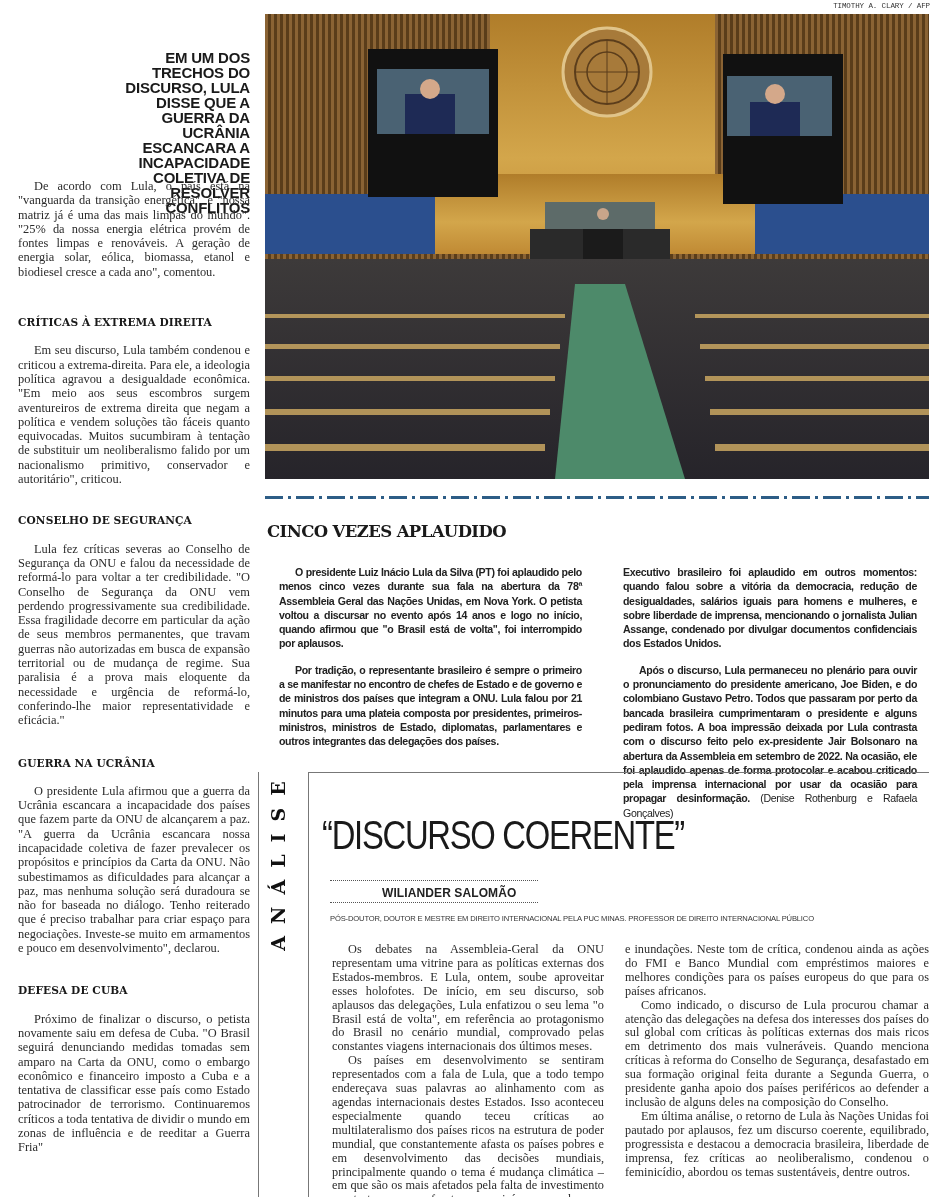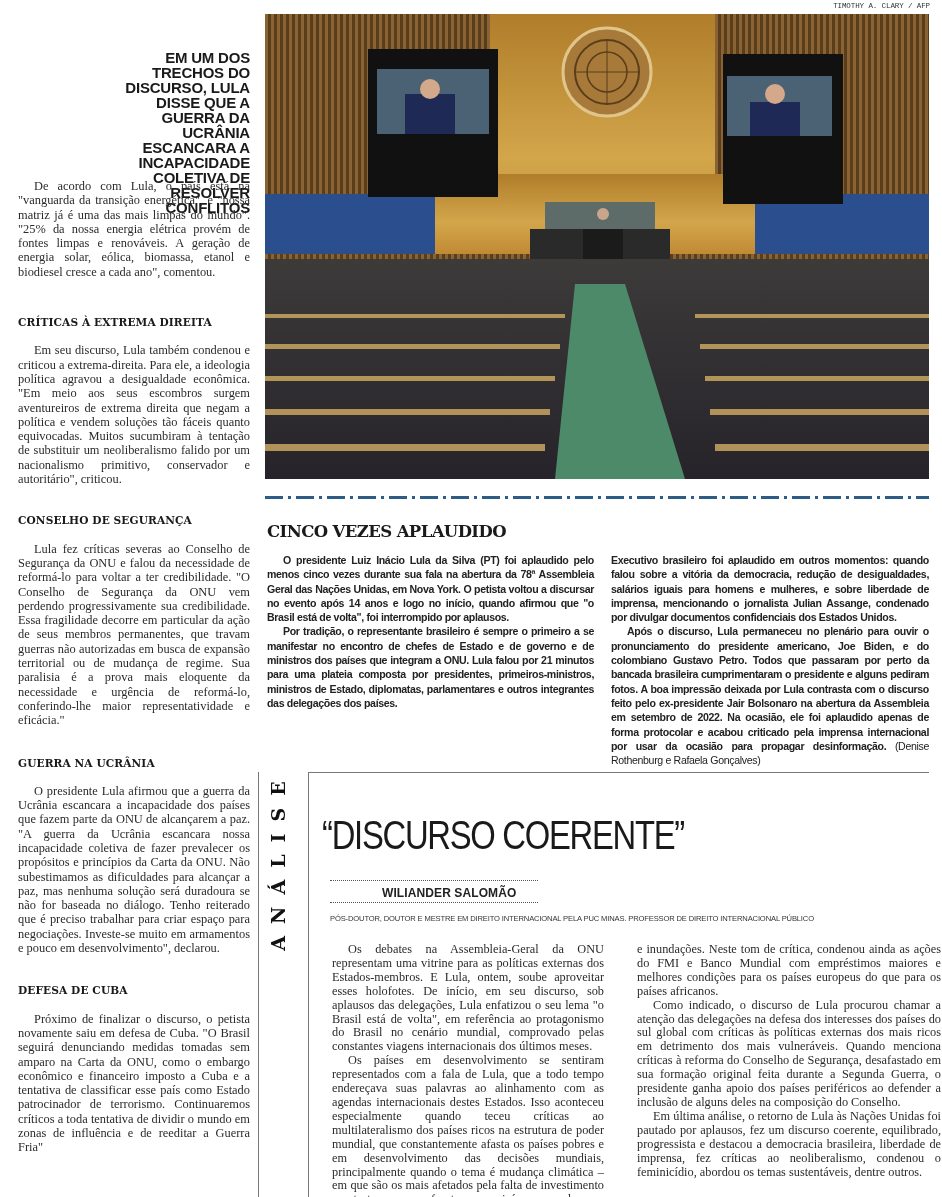--- a/index.html
+++ b/index.html
@@ -25,21 +25,21 @@
 
   
   #dash-divider{position:absolute;left:265px;top:496px;width:664px;height:3px;
     background-image:repeating-linear-gradient(90deg,#2d5d86 0 18px,transparent 18px 23px,#2d5d86 23px 26px,transparent 26px 31px);}
 
   
   #cinco-title{position:absolute;left:267px;top:522px;font-family:"DejaVu Serif",serif;font-weight:bold;
     font-size:16.5px;letter-spacing:-0.6px;color:#1a1a1a;}
   .box-text{font-family:"Liberation Sans",sans-serif;font-weight:bold;font-size:10.6px;line-height:14.3px;
     color:#222;text-align:justify;letter-spacing:-0.35px;}
-  .box-text p{margin:0;text-indent:16px;}
+  .box-text p{margin:12px;text-indent:16px;}
   #cinco-col1{position:absolute;left:267px;top:553px;width:327px;}
   #cinco-col2{position:absolute;left:611px;top:553px;width:318px;}
   .byline-normal{font-weight:normal;}
 
   
   #analise-rule-left{position:absolute;left:258px;top:772px;width:1px;height:425px;background:#777;}
   #analise-label{position:absolute;left:260px;top:770px;width:36px;height:180px;}
   #analise-label span{position:absolute;left:50%;top:50%;transform:translate(-50%,-50%) rotate(-90deg);
     white-space:nowrap;font-family:"DejaVu Serif",serif;font-weight:bold;font-size:19px;letter-spacing:12px;color:#111;}
   #analise-box-left{position:absolute;left:308px;top:772px;width:1px;height:425px;background:#777;}
@@ -47,21 +47,21 @@
   #analise-title{position:absolute;left:322px;top:812px;font-family:"Liberation Sans",sans-serif;
     font-size:41px;letter-spacing:-1.6px;color:#1a1a1a;transform:scaleX(0.8);transform-origin:left top;
     font-weight:normal;}
   .dotted{position:absolute;left:330px;width:208px;border-top:1px dotted #555;height:0;}
   #dot1{top:880px;} #dot2{top:902px;}
   #author{position:absolute;left:382px;top:886px;font-family:"Liberation Sans",sans-serif;font-weight:bold;
     font-size:12px;color:#222;letter-spacing:0.1px;}
   #author-bio{position:absolute;left:330px;top:914px;font-family:"Liberation Sans",sans-serif;
     font-size:7.6px;color:#333;letter-spacing:-0.15px;text-transform:uppercase;}
   #analise-col1{position:absolute;left:332px;top:943px;width:272px;}
-  #analise-col2{position:absolute;left:625px;top:943px;width:304px;margin-left:12px;}
+  #analise-col2{position:absolute;left:625px;top:943px;width:304px;}
   .an-text{font-family:"Liberation Serif",serif;font-size:12.3px;line-height:13.9px;text-align:justify;
     color:#2a2a2a;}
   .an-text p{margin:0;text-indent:16px;}
   .an-text p.cont{text-indent:0;}
 </style>
 </head>
 <body>
 
 <div id="caption">Em um dos trechos do discurso, Lula disse que a Guerra da Ucrânia escancara a incapacidade coletiva de resolver conflitos</div>
 

